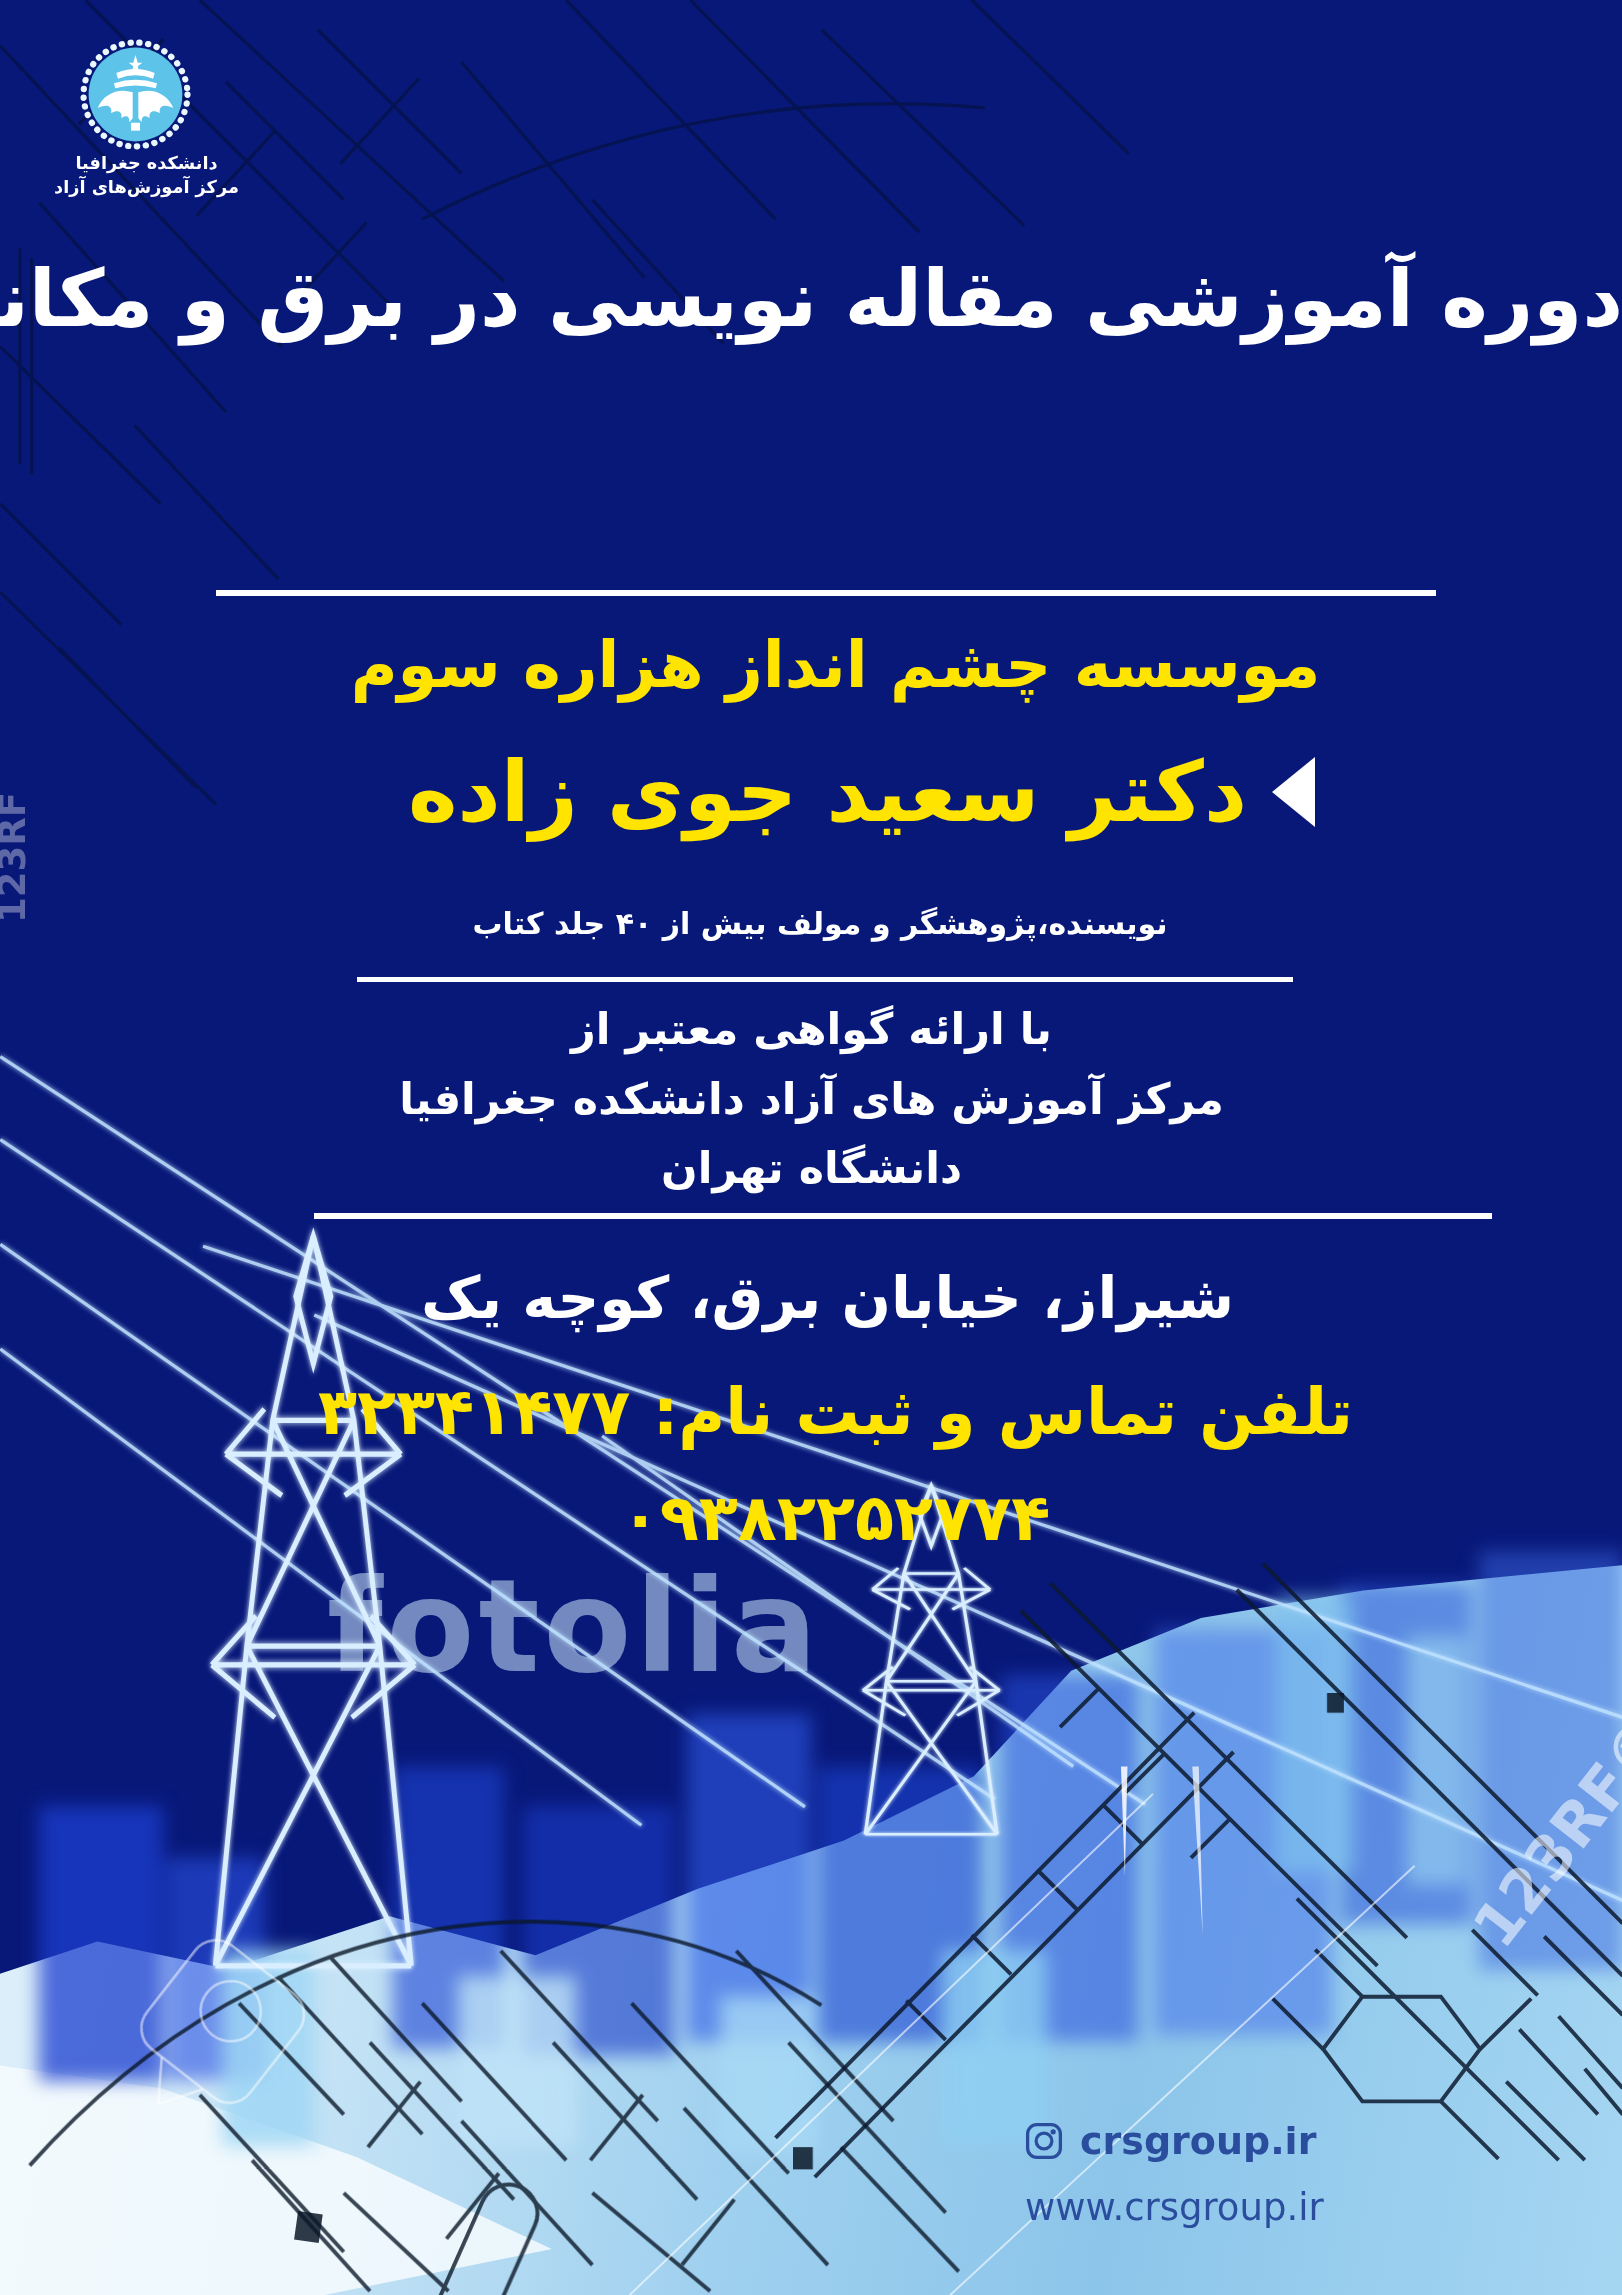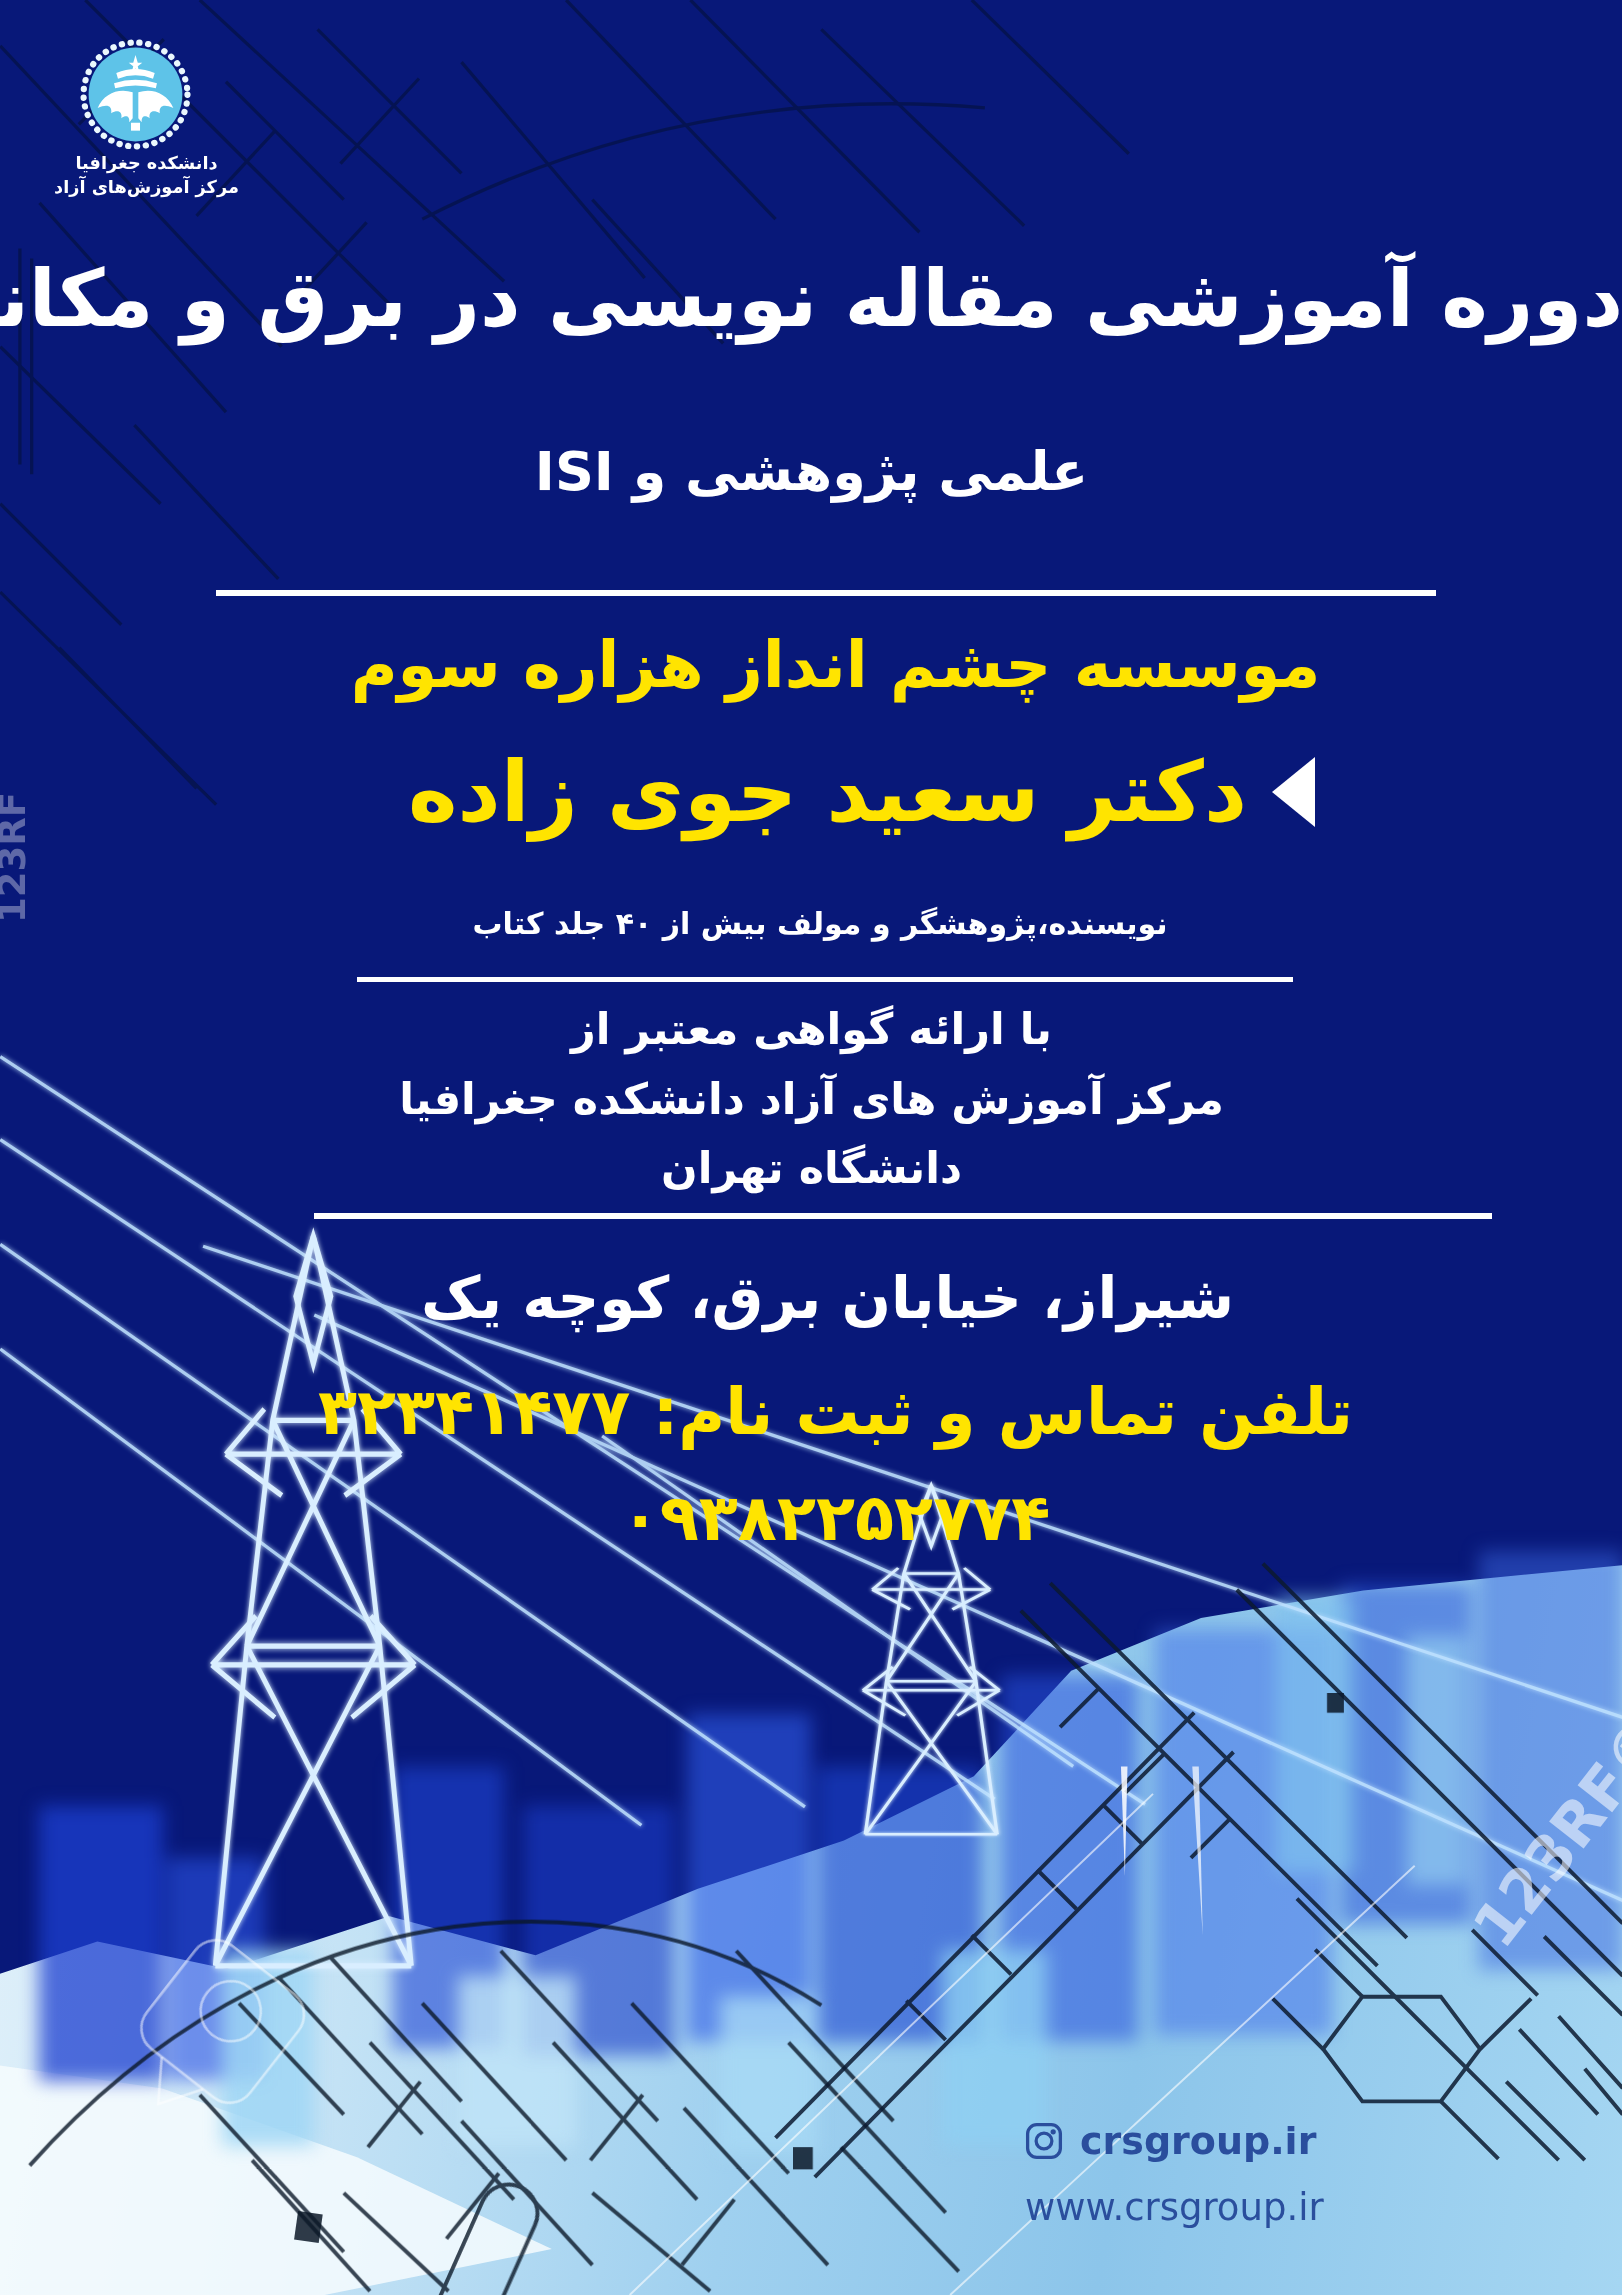--- a/index.html
+++ b/index.html
@@ -55,20 +55,21 @@
   .footer-row2{left:1025px;top:2186px;z-index:10;font-size:37px;color:#2a4e9d;}
 </style>
 </head>
 <body>
 
 <div class="poster">
 
   <div class="abs light-zone"></div>
   <div class="abs white-corner"></div>
 
+  <div class="abs wm-fotolia">fotolia</div>
 
   <div class="abs skyline">
     <i style="left:39px;top:1806px;width:124px;height:275px;background:#1c3fd0;opacity:.75"></i>
     <i style="left:167px;top:1858px;width:98px;height:222px;background:#2a52e2;opacity:.6"></i>
     <i style="left:393px;top:1767px;width:111px;height:281px;background:#1e44d4;opacity:.6"></i>
     <i style="left:523px;top:1806px;width:151px;height:249px;background:#1a3cc8;opacity:.6"></i>
     <i style="left:687px;top:1714px;width:124px;height:327px;background:#2e5ae6;opacity:.6"></i>
     <i style="left:818px;top:1767px;width:164px;height:275px;background:#1c44d0;opacity:.6"></i>
     <i style="left:1001px;top:1675px;width:137px;height:366px;background:#2850dc;opacity:.55"></i>
     <i style="left:1155px;top:1629px;width:177px;height:406px;background:#3f6cea;opacity:.5"></i>
@@ -167,21 +168,20 @@
       <path d="M105,96 C130,88 156,98 167,124 C150,116 141,120 143,133 C132,127 123,129 125,142 C117,136 110,138 111,149 L105,142 Z"></path>
       <rect x="92" y="150" width="16" height="14"></rect>
     </g>
   </svg>
   <div class="abs logo-text" dir="rtl" lang="fa">
     <div>دانشکده جغرافیا</div>
     <div>مرکز آموزش‌های آزاد</div>
   </div>
 
   <div class="abs ctr title t-white" dir="rtl" lang="fa">دوره آموزشی مقاله نویسی در برق و مکانیک</div>
-  <div class="abs ctr subtitle t-white" dir="rtl" lang="fa">علمی پژوهشی و ISI</div>
 
   <div class="abs divider d1"></div>
 
   <div class="abs ctr institute t-yellow" dir="rtl" lang="fa">موسسه چشم انداز هزاره سوم</div>
 
   <div class="abs doctor-row">
     <span class="nm t-yellow" dir="rtl" lang="fa">دکتر سعید جوی زاده</span>
     <span class="tri"></span>
   </div>
 

